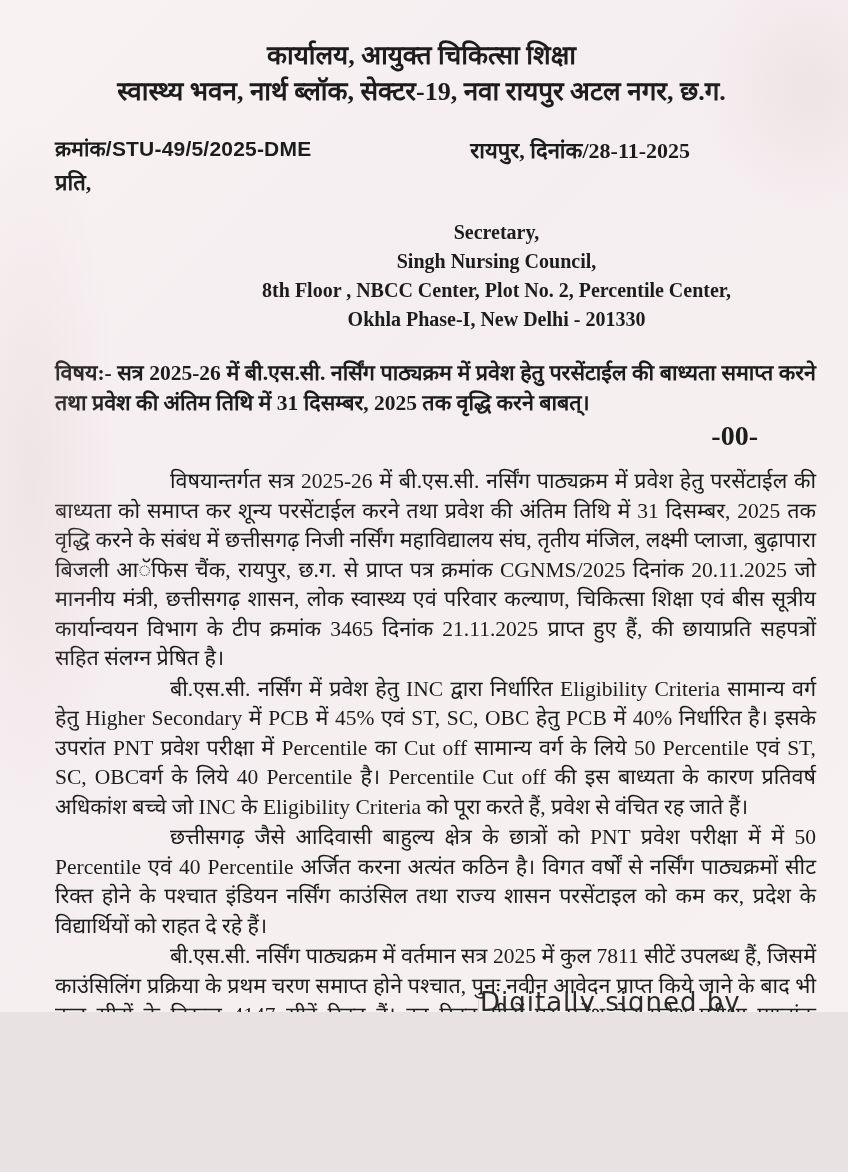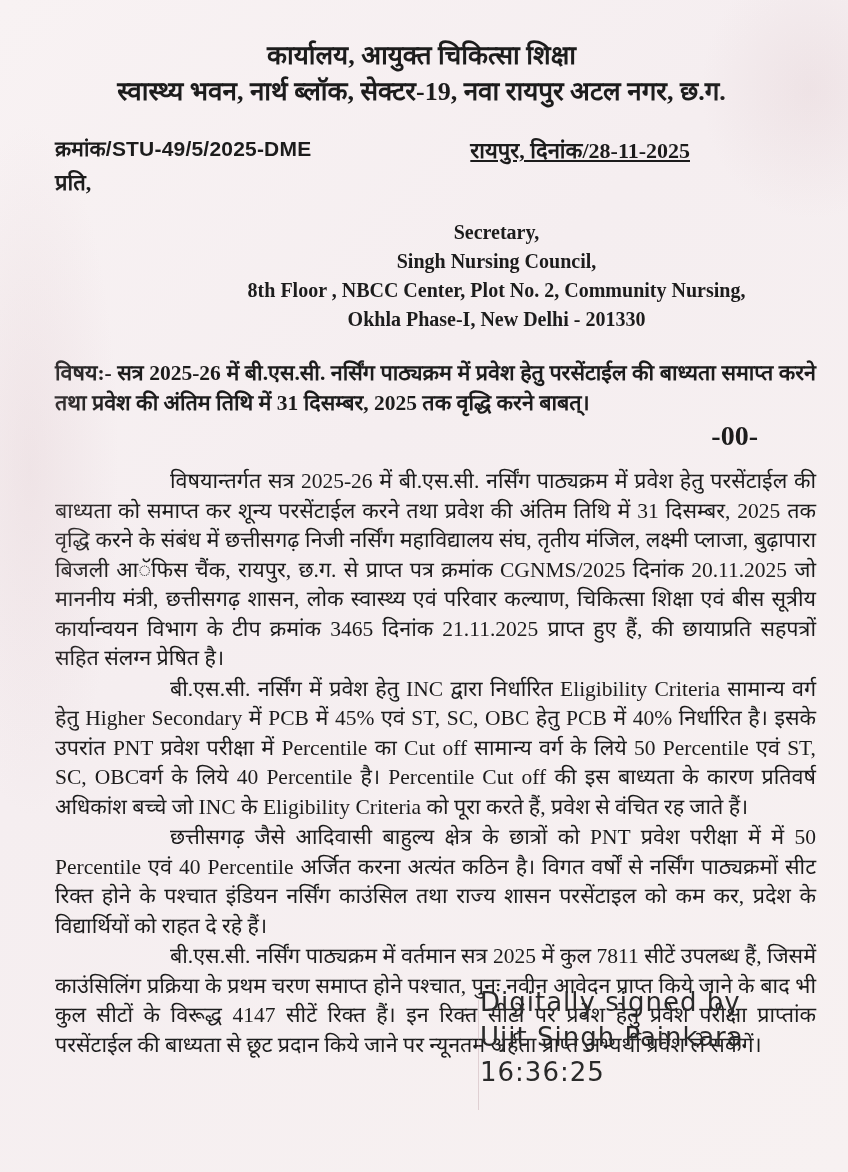--- a/index.html
+++ b/index.html
@@ -3,21 +3,21 @@
 <meta charset="utf-8">
 <style>
   html, body {
     margin: 0;
     padding: 0;
     background: #e8e2e3;
   }
   .page {
     position: relative;
     width: 848px;
-    height: 1172px;
+    height: 1012px;
     margin: 0 auto;
     background: linear-gradient(135deg, #f8f2f3 0%, #f5eef0 40%, #f7f1f1 100%);
     color: #1c1c1c;
     font-family: "Liberation Serif", "DejaVu Serif", serif;
     overflow: hidden;
     box-sizing: border-box;
     padding: 38px 30px 0 55px;
   }
   .letter-head {
     text-align: center;
@@ -32,21 +32,21 @@
     margin-top: 24px;
     padding-right: 128px;
     font-size: 22px;
     font-weight: 700;
   }
   .ref-number {
     font-family: "Liberation Sans", "DejaVu Sans", sans-serif;
     font-size: 21px;
     letter-spacing: 0.2px;
   }
-  .place-date { font-weight: 600; text-decoration: underline; }
+  .place-date { font-weight: 600; }
   .to-label {
     font-size: 22px;
     margin-top: 2px;
     font-weight: 600;
   }
   .recipient {
     margin: 22px 0 0 120px;
     font-family: "Liberation Serif", "DejaVu Serif", serif;
     font-weight: 700;
     font-size: 20px;
@@ -131,21 +131,21 @@
   <div class="ref-row">
     <span class="ref-number">क्रमांक/STU-49/5/2025-DME</span>
     <span class="place-date">रायपुर, दिनांक/28-11-2025</span>
   </div>
 
   <div class="to-label">प्रति,</div>
 
   <div class="recipient">
     <div>Secretary,</div>
     <div>Singh Nursing Council,</div>
-    <div>8th Floor , NBCC Center, Plot No. 2,  Community Nursing,</div>
+    <div>8th Floor , NBCC Center, Plot No. 2,  Percentile Center,</div>
     <div>Okhla Phase-I, New Delhi - 201330</div>
   </div>
 
   <div class="subject">विषय:- सत्र 2025-26 में बी.एस.सी. नर्सिंग पाठ्यक्रम में प्रवेश हेतु परसेंटाईल की बाध्यता समाप्त करने तथा प्रवेश की अंतिम तिथि में 31 दिसम्बर, 2025 तक वृद्धि करने बाबत्।</div>
 
   <div class="separator">-00-</div>
 
   <div class="body-paragraphs">
     <p class="para">विषयान्तर्गत सत्र 2025-26 में बी.एस.सी. नर्सिंग पाठ्यक्रम में प्रवेश हेतु परसेंटाईल की बाध्यता को समाप्त कर शून्य परसेंटाईल करने तथा प्रवेश की अंतिम तिथि में 31 दिसम्बर, 2025 तक वृद्धि करने के संबंध में छत्तीसगढ़ निजी नर्सिंग महाविद्यालय संघ, तृतीय मंजिल, लक्ष्मी प्लाजा, बुढ़ापारा बिजली आॅफिस चैंक, रायपुर, छ.ग. से प्राप्त पत्र क्रमांक CGNMS/2025 दिनांक 20.11.2025 जो माननीय मंत्री, छत्तीसगढ़ शासन, लोक स्वास्थ्य एवं परिवार कल्याण, चिकित्सा शिक्षा एवं बीस सूत्रीय कार्यान्वयन विभाग के टीप क्रमांक 3465 दिनांक 21.11.2025 प्राप्त हुए हैं, की छायाप्रति सहपत्रों सहित संलग्न प्रेषित है।</p>
     <p class="para">बी.एस.सी. नर्सिंग में प्रवेश हेतु INC द्वारा निर्धारित Eligibility Criteria  सामान्य वर्ग हेतु Higher Secondary में PCB में 45% एवं ST, SC, OBC हेतु PCB में 40% निर्धारित है। इसके उपरांत PNT प्रवेश परीक्षा में Percentile का Cut off सामान्य वर्ग के लिये 50 Percentile एवं ST, SC, OBCवर्ग के लिये 40 Percentile है। Percentile Cut off की इस बाध्यता के कारण प्रतिवर्ष अधिकांश बच्चे जो INC के Eligibility Criteria को पूरा करते हैं, प्रवेश से वंचित रह जाते हैं।</p>

